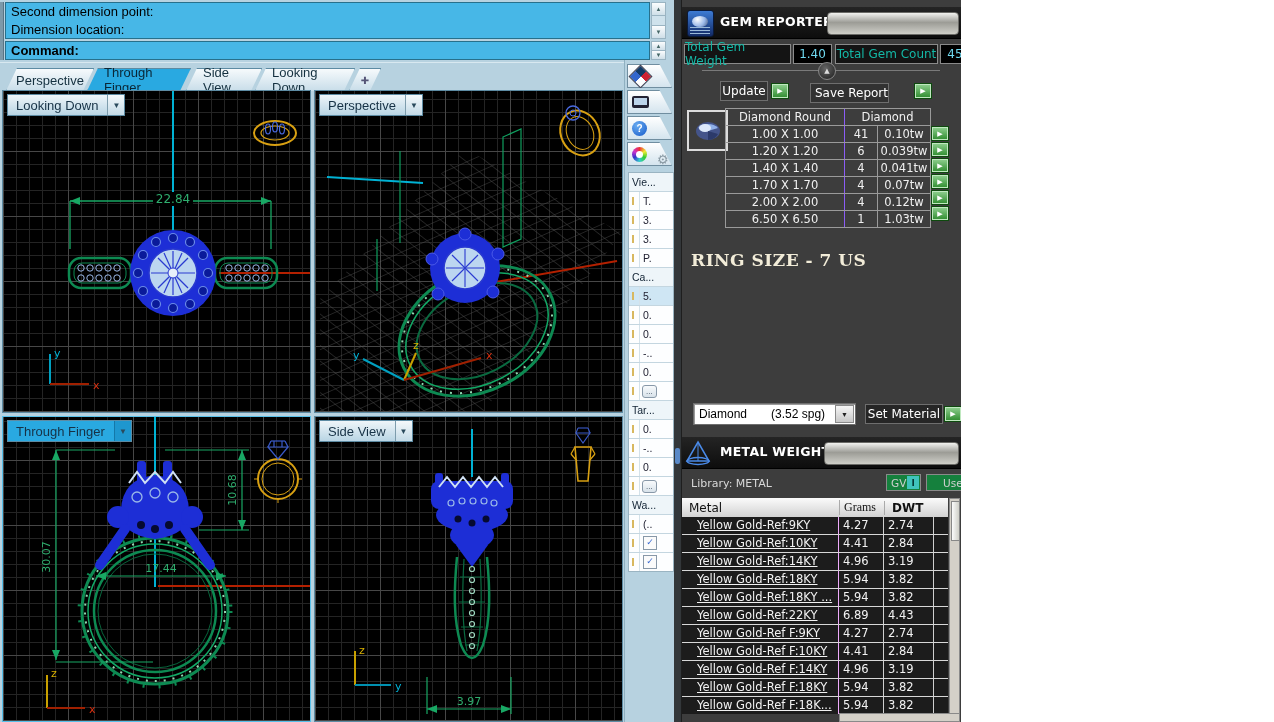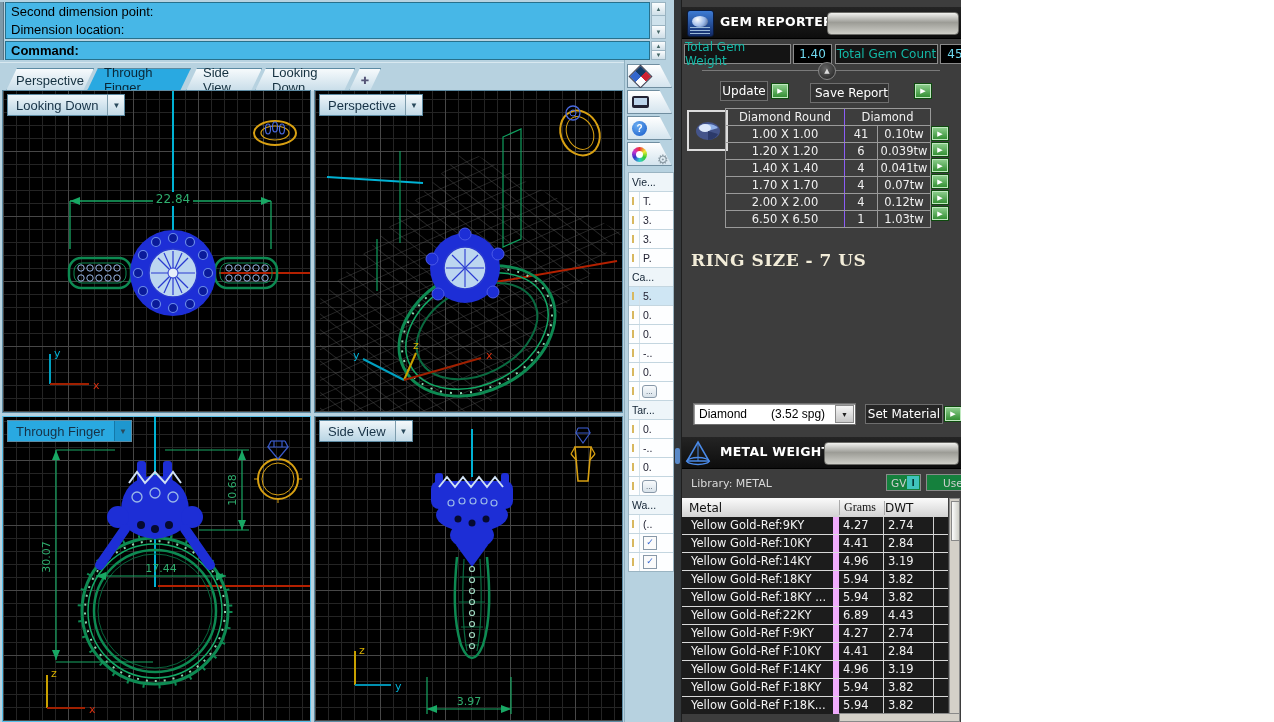--- a/index.html
+++ b/index.html
@@ -92,24 +92,24 @@
   .matsel .dn{margin-left:24px;}
   .matsel .dd{position:absolute;right:1px;top:1px;bottom:1px;width:17px;background:linear-gradient(#f6f6f6,#c8c8c8);border:1px solid #8a8a8a;font-size:7px;color:#222;display:flex;align-items:center;justify-content:center;}
 
   .libline{position:absolute;left:9px;top:477px;color:#d8d8d8;font-size:11px;}
   .toggle{position:absolute;top:474px;height:17px;background:#15803d;border:1px solid #8a8a8a;display:flex;align-items:center;font-size:10.5px;color:#cfcfcf;box-sizing:border-box;cursor:pointer;}
   .tgbox{width:13px;height:13px;margin:0 1px;background:#3fc4bc;color:#063a36;font-size:9px;font-weight:bold;display:flex;align-items:center;justify-content:center;}
 
   .mthead{position:absolute;left:0;top:498px;width:266px;height:19px;background:linear-gradient(#fbfbfb,#d2d2d2);border-bottom:1px solid #9a9a9a;color:#111;font-size:12px;display:flex;align-items:center;}
   .mthead .h1{width:157px;padding-left:7px;box-sizing:border-box;}
   .mthead .h2{width:45px;border-left:1px solid #aaa;padding-left:4px;box-sizing:border-box;font-family:Liberation Serif, serif;}
-  .mthead .h3{width:50px;border-left:1px solid #aaa;padding-left:0;box-sizing:border-box;}
+  .mthead .h3{width:50px;border-left:1px solid #aaa;padding-left:7px;box-sizing:border-box;font-weight:bold;}
   .mtbody{position:absolute;left:0;top:517px;width:266px;height:197px;overflow:hidden;background:#161616;}
   .mtr{display:flex;height:17px;border-bottom:1px solid #d8d8d8;align-items:center;color:#f2f2f2;font-size:11.5px;background:#1c1c1c;}
-  .mtr .c1{width:157px;padding-left:9px;border-right:6px solid #f0abfc;box-sizing:border-box;height:100%;line-height:16px;white-space:nowrap;overflow:hidden;}
+  .mtr .c1{width:157px;padding-left:15px;border-right:1px solid #f0abfc;box-sizing:border-box;height:100%;line-height:16px;white-space:nowrap;overflow:hidden;text-decoration:underline;}
   .mtr .c2{width:45px;padding-left:4px;border-right:1px solid #cfcfcf;box-sizing:border-box;height:100%;line-height:16px;}
   .mtr .c3{width:50px;padding-left:4px;border-right:1px solid #cfcfcf;box-sizing:border-box;height:100%;line-height:16px;}
   .mtr .c4{flex:1;height:100%;}
   .mtvsb{position:absolute;left:267px;top:498px;width:11px;height:216px;background:#d4d0c8;border:1px solid #8a8a8a;box-sizing:border-box;}
   .mtvsb .thumb{position:absolute;left:1px;top:2px;width:7px;height:38px;background:linear-gradient(90deg,#fbfbfb,#cfcfc8);border:1px solid #888;}
   .mthsb{position:absolute;left:157px;top:713px;width:121px;height:9px;background:#d4d0c8;border:1px solid #8a8a8a;box-sizing:border-box;}
 
   text{font-family:"DejaVu Sans",sans-serif;}
 </style>
 </head>

